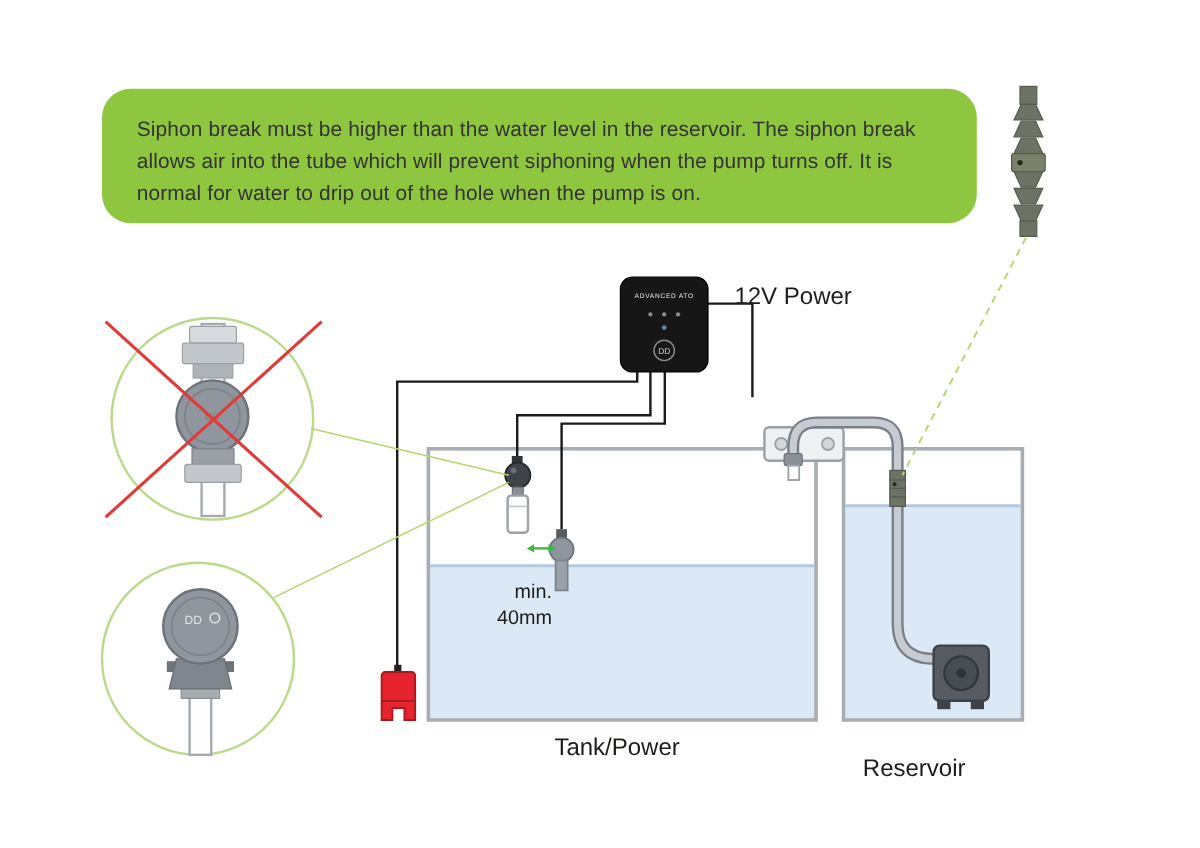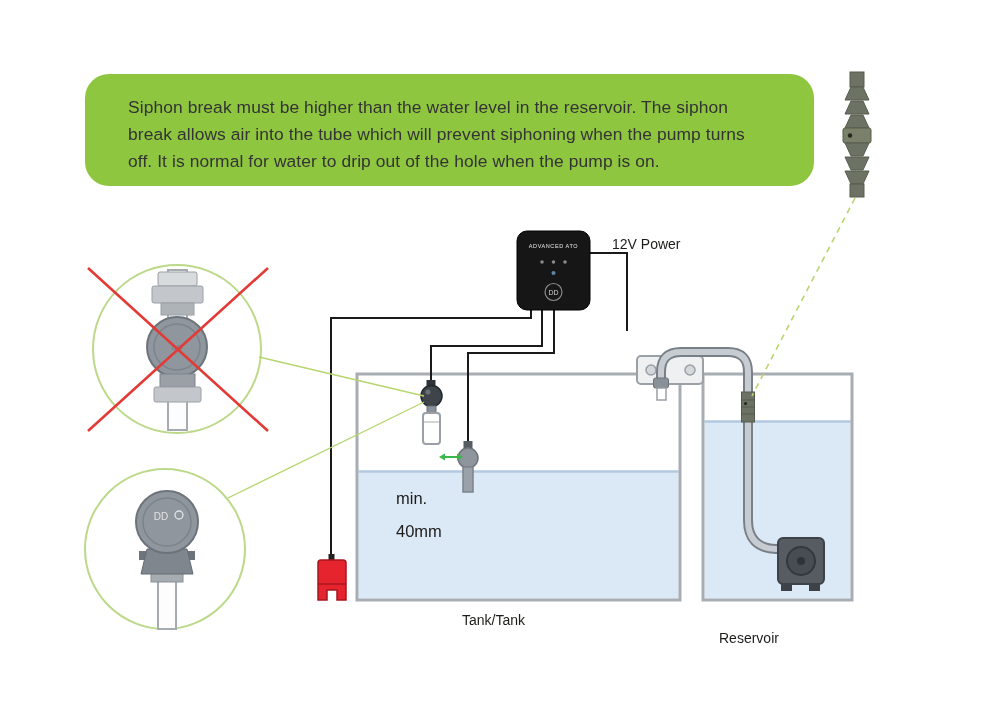--- a/index.html
+++ b/index.html
@@ -1,25 +1,25 @@
 <!DOCTYPE html>
 <html><head>
 <meta charset="utf-8">
 <style>
   html,body{margin:0;padding:0;background:#ffffff;}
   body{width:1000px;height:707px;font-family:"Liberation Sans",sans-serif;}
   .stage{position:relative;width:1000px;height:707px;background:#fff;overflow:hidden;}
   .stage svg{position:absolute;left:0;top:0;}
   svg text{font-family:"Liberation Sans",sans-serif;}
   .callout{position:absolute;left:85px;top:74px;width:729px;height:112px;
-    background:#8fc640;border-radius:24px;padding:20px 43px;box-sizing:border-box;
+    background:#8fc640;border-radius:24px;padding:20px 29px;box-sizing:border-box;
     color:#333333;font-size:17.4px;line-height:27px;letter-spacing:0.1px;}
-  .lbl{position:absolute;color:#1d1d1b;font-size:14px;}
+  .lbl{position:absolute;color:#1d1d1b;font-size:20px;}
   .lbl-power{left:612px;top:236px;}
-  .lbl-min{left:396px;top:482px;width:64px;font-size:16.5px;line-height:33px;text-align:left;white-space:pre-line;}
+  .lbl-min{left:396px;top:482px;width:64px;font-size:16.5px;line-height:22px;text-align:right;white-space:pre-line;}
   .lbl-tank{left:462px;top:612px;}
   .lbl-res{left:719px;top:612px;margin-top:18px;}
 </style>
 </head>
 <body>
 
 <div class="stage">
 
   <svg width="1000" height="707" viewBox="0 0 1000 707">
 
@@ -160,15 +160,15 @@
       <circle cx="553.5" cy="273" r="2" fill="#5f87a8"></circle>
       <circle cx="553.5" cy="292" r="8.5" fill="none" stroke="#8a8a8a" stroke-width="1.2"></circle>
       <text x="553.5" y="295" text-anchor="middle" font-size="7" fill="#d2d2d2">DD</text>
     </g>
   </svg>
 
   <div class="callout">Siphon break must be higher than the water level in the reservoir. The siphon break allows air into the tube which will prevent siphoning when the pump turns off. It is normal for water to drip out of the hole when the pump is on.</div>
   <div class="lbl lbl-power">12V Power</div>
   <div class="lbl lbl-min">min.
 40mm</div>
-  <div class="lbl lbl-tank">Tank/Tank</div>
+  <div class="lbl lbl-tank">Tank/Power</div>
   <div class="lbl lbl-res">Reservoir</div>
 </div>
 
 </body></html>

